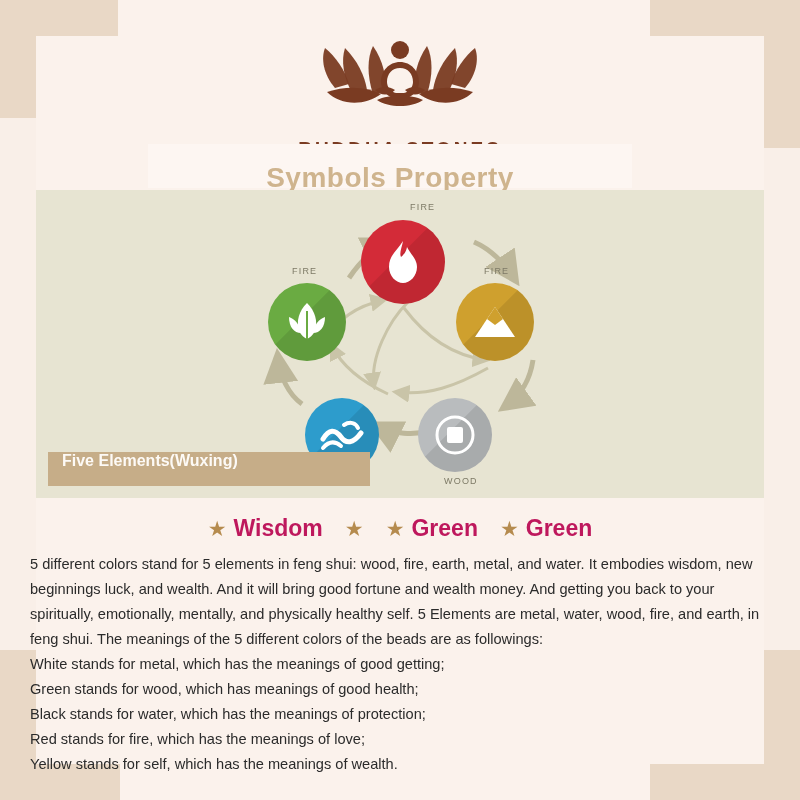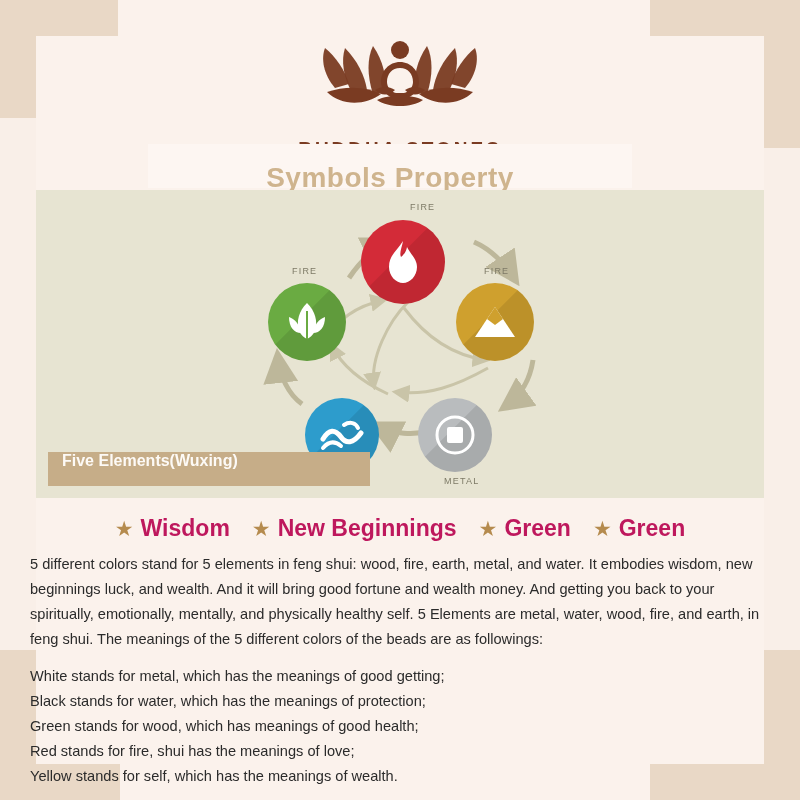--- a/index.html
+++ b/index.html
@@ -134,21 +134,21 @@
   .benefit .txt{
     color:#be185d;font-size:23px;font-weight:bold;
   }
 
   
   .body-text{
     position:absolute;left:30px;right:30px;top:552px;
     font-size:14.6px;line-height:25px;color:#2b2b2b;
   }
   .body-text p{margin:0 0 0 0;}
-  .body-text p.para{margin-bottom:12px;}
+  .body-text p.para{margin-bottom:0;}
 </style>
 </head>
 <body>
 
 <div class="page">
 
   <div class="white-panel"></div>
 
   <div class="corner-tl"></div>
   <div class="corner-tl2"></div>
@@ -211,21 +211,21 @@
         <path d="M452 178 C420 196 392 206 360 202" stroke="#c9c4a8" stroke-width="3" fill="none" marker-end="url(#ah2)"></path>
         <path d="M352 204 C326 192 306 176 296 156" stroke="#c9c4a8" stroke-width="3" fill="none" marker-end="url(#ah2)"></path>
         <path d="M292 150 C300 130 320 116 348 110" stroke="#c9c4a8" stroke-width="3" fill="none" marker-end="url(#ah2)"></path>
         <path d="M372 112 C352 132 334 168 338 196" stroke="#c9c4a8" stroke-width="3" fill="none" marker-end="url(#ah2)"></path>
       </svg>
 
       <div class="elem-label" style="left:374px;top:12px;">FIRE</div>
       <div class="elem-label" style="left:448px;top:76px;">FIRE</div>
       <div class="elem-label" style="left:256px;top:76px;">FIRE</div>
       <div class="elem-label" style="left:292px;top:286px;">WATER</div>
-      <div class="elem-label" style="left:408px;top:286px;">METAL</div>
+      <div class="elem-label" style="left:408px;top:286px;">WOOD</div>
     </div>
 
   </div>
 
   <div class="circle c-fire">
     <div class="shadow"></div>
     <svg width="40" height="46" viewBox="0 0 40 46" style="position:relative;">
       <path d="M20 2 C14 12 6 16 6 28 C6 37 13 44 20 44 C27 44 34 37 34 28 C34 20 28 16 24 8 C23 14 20 16 18 18 C16 14 19 8 20 2 Z" fill="#fff"></path>
     </svg>
   </div>
@@ -269,34 +269,33 @@
     <span>Five Elements(Wuxing)</span>
   </div>
 
   <div class="benefits">
     <div class="benefit">
       <span class="star">★</span>
       <span class="txt">Wisdom</span>
     </div>
     <div class="benefit">
       <span class="star">★</span>
-      <span class="txt">New Beginnings</span>
     </div>
     <div class="benefit">
       <span class="star">★</span>
       <span class="txt">Green</span>
     </div>
     <div class="benefit">
       <span class="star">★</span>
       <span class="txt">Green</span>
     </div>
   </div>
 
   <div class="body-text">
     <p class="para">5 different colors stand for 5 elements in feng shui: wood, fire, earth, metal, and water. It embodies wisdom, new beginnings luck, and wealth. And it will bring good fortune and wealth money. And getting you back to your spiritually, emotionally, mentally, and physically healthy self. 5 Elements are metal, water, wood, fire, and earth, in feng shui. The meanings of the 5 different colors of the beads are as followings:</p>
     <p>White stands for metal, which has the meanings of good getting;</p>
+    <p>Green stands for wood, which has meanings of good health;</p>
     <p>Black stands for water, which has the meanings of protection;</p>
-    <p>Green stands for wood, which has meanings of good health;</p>
-    <p>Red stands for fire, shui has the meanings of love;</p>
+    <p>Red stands for fire, which has the meanings of love;</p>
     <p>Yellow stands for self, which has the meanings of wealth.</p>
   </div>
 
 </div>
 
 </body></html>

